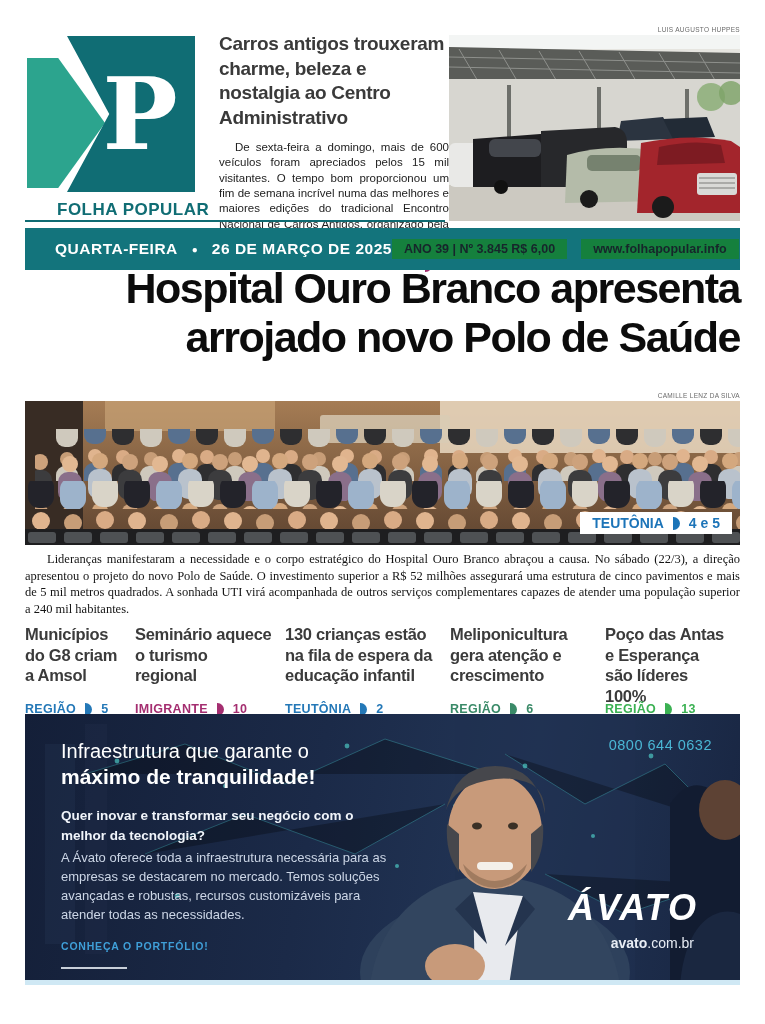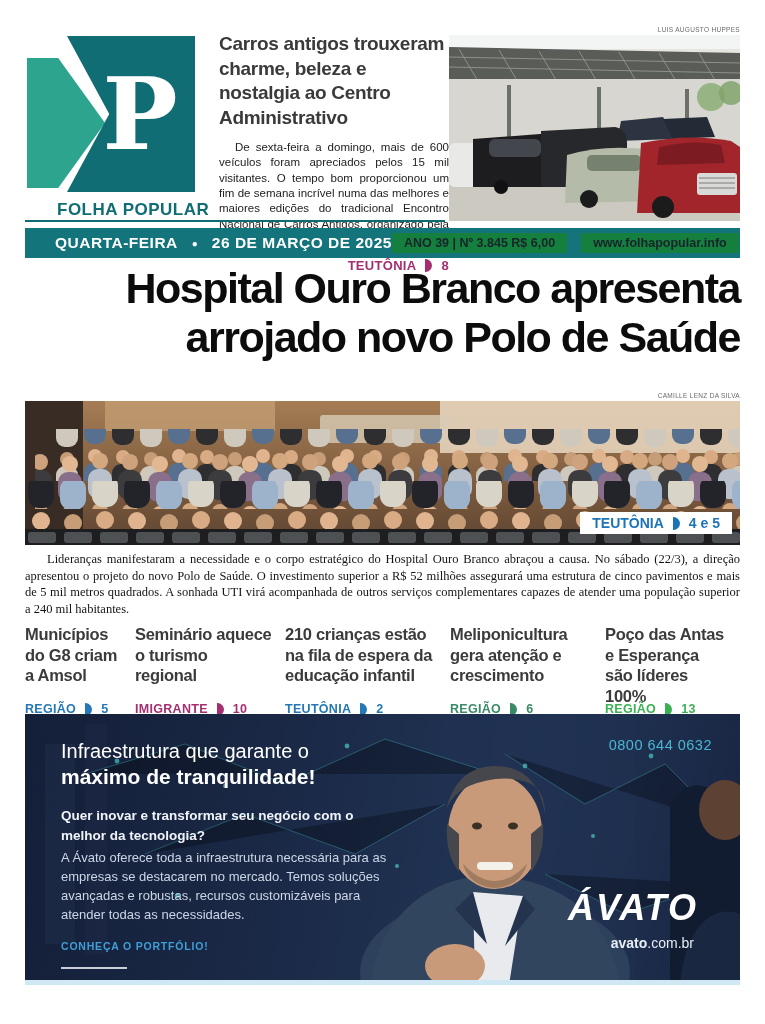--- a/index.html
+++ b/index.html
@@ -23,21 +23,21 @@
   .top-article p { margin-top:9px; font-family:Liberation Sans, sans-serif; font-size:11.5px; line-height:1.34; text-align:justify; color:#222; text-indent:16px; }
   .sec-tag { display:flex; align-items:center; font-weight:bold; font-size:13px; letter-spacing:.3px; }
   .sec-tag.right { justify-content:flex-end; margin-top:10px; }
   .sec-arrow { display:inline-block; width:7px; height:13px; border-radius:0 7px 7px 0; margin:0 9px; }
 
   .cars-photo { position:absolute; left:424px; top:0; width:291px; height:198px; }
   .photo-credit { display:block; text-align:right; font-size:6.5px; color:#6a6a6a; letter-spacing:.3px; margin-bottom:2px; }
   .cars-photo svg { width:100%; height:186px; display:block; }
 
   
-  .infobar { position:absolute; left:25px; top:228px; width:715px; height:30px; background:#13747c; display:flex; align-items:center; padding:0 10px 0 30px; }
+  .infobar { position:absolute; left:25px; top:228px; width:715px; height:42px; background:#13747c; display:flex; align-items:center; padding:0 10px 0 30px; }
   .infobar .date { color:#fff; font-weight:bold; font-size:15.5px; letter-spacing:.5px; white-space:nowrap; }
   .infobar .bullet { color:#fff; font-size:10px; margin:0 14px; }
   .wbox { background:#15803d; color:#17252b; font-weight:bold; font-size:12.5px; padding:3px 12px; white-space:nowrap; }
   .wbox.first { margin-left:auto; }
   .wbox + .wbox { margin-left:14px; }
 
   
   .main-headline { position:absolute; left:25px; top:264px; width:715px; text-align:right; font-weight:bold; color:#0c0c0c; font-size:43px; line-height:1.14; letter-spacing:-1.5px; }
 
   
@@ -232,21 +232,21 @@
     </div>
     <div class="teaser">
       <h3>Seminário aquece o turismo regional</h3>
       <div class="sec-tag">
         <span style="color: rgb(164, 46, 112);">IMIGRANTE</span>
         <span class="sec-arrow" style="background-color: rgb(164, 46, 112);"></span>
         <span style="color: rgb(164, 46, 112);">10</span>
       </div>
     </div>
     <div class="teaser">
-      <h3>210 crianças estão na fila de espera da educação infantil</h3>
+      <h3>130 crianças estão na fila de espera da educação infantil</h3>
       <div class="sec-tag">
         <span style="color: rgb(36, 120, 183);">TEUTÔNIA</span>
         <span class="sec-arrow" style="background-color: rgb(36, 120, 183);"></span>
         <span style="color: rgb(36, 120, 183);">2</span>
       </div>
     </div>
     <div class="teaser">
       <h3>Meliponicultura gera atenção e crescimento</h3>
       <div class="sec-tag">
         <span style="color: rgb(58, 138, 104);">REGIÃO</span>

